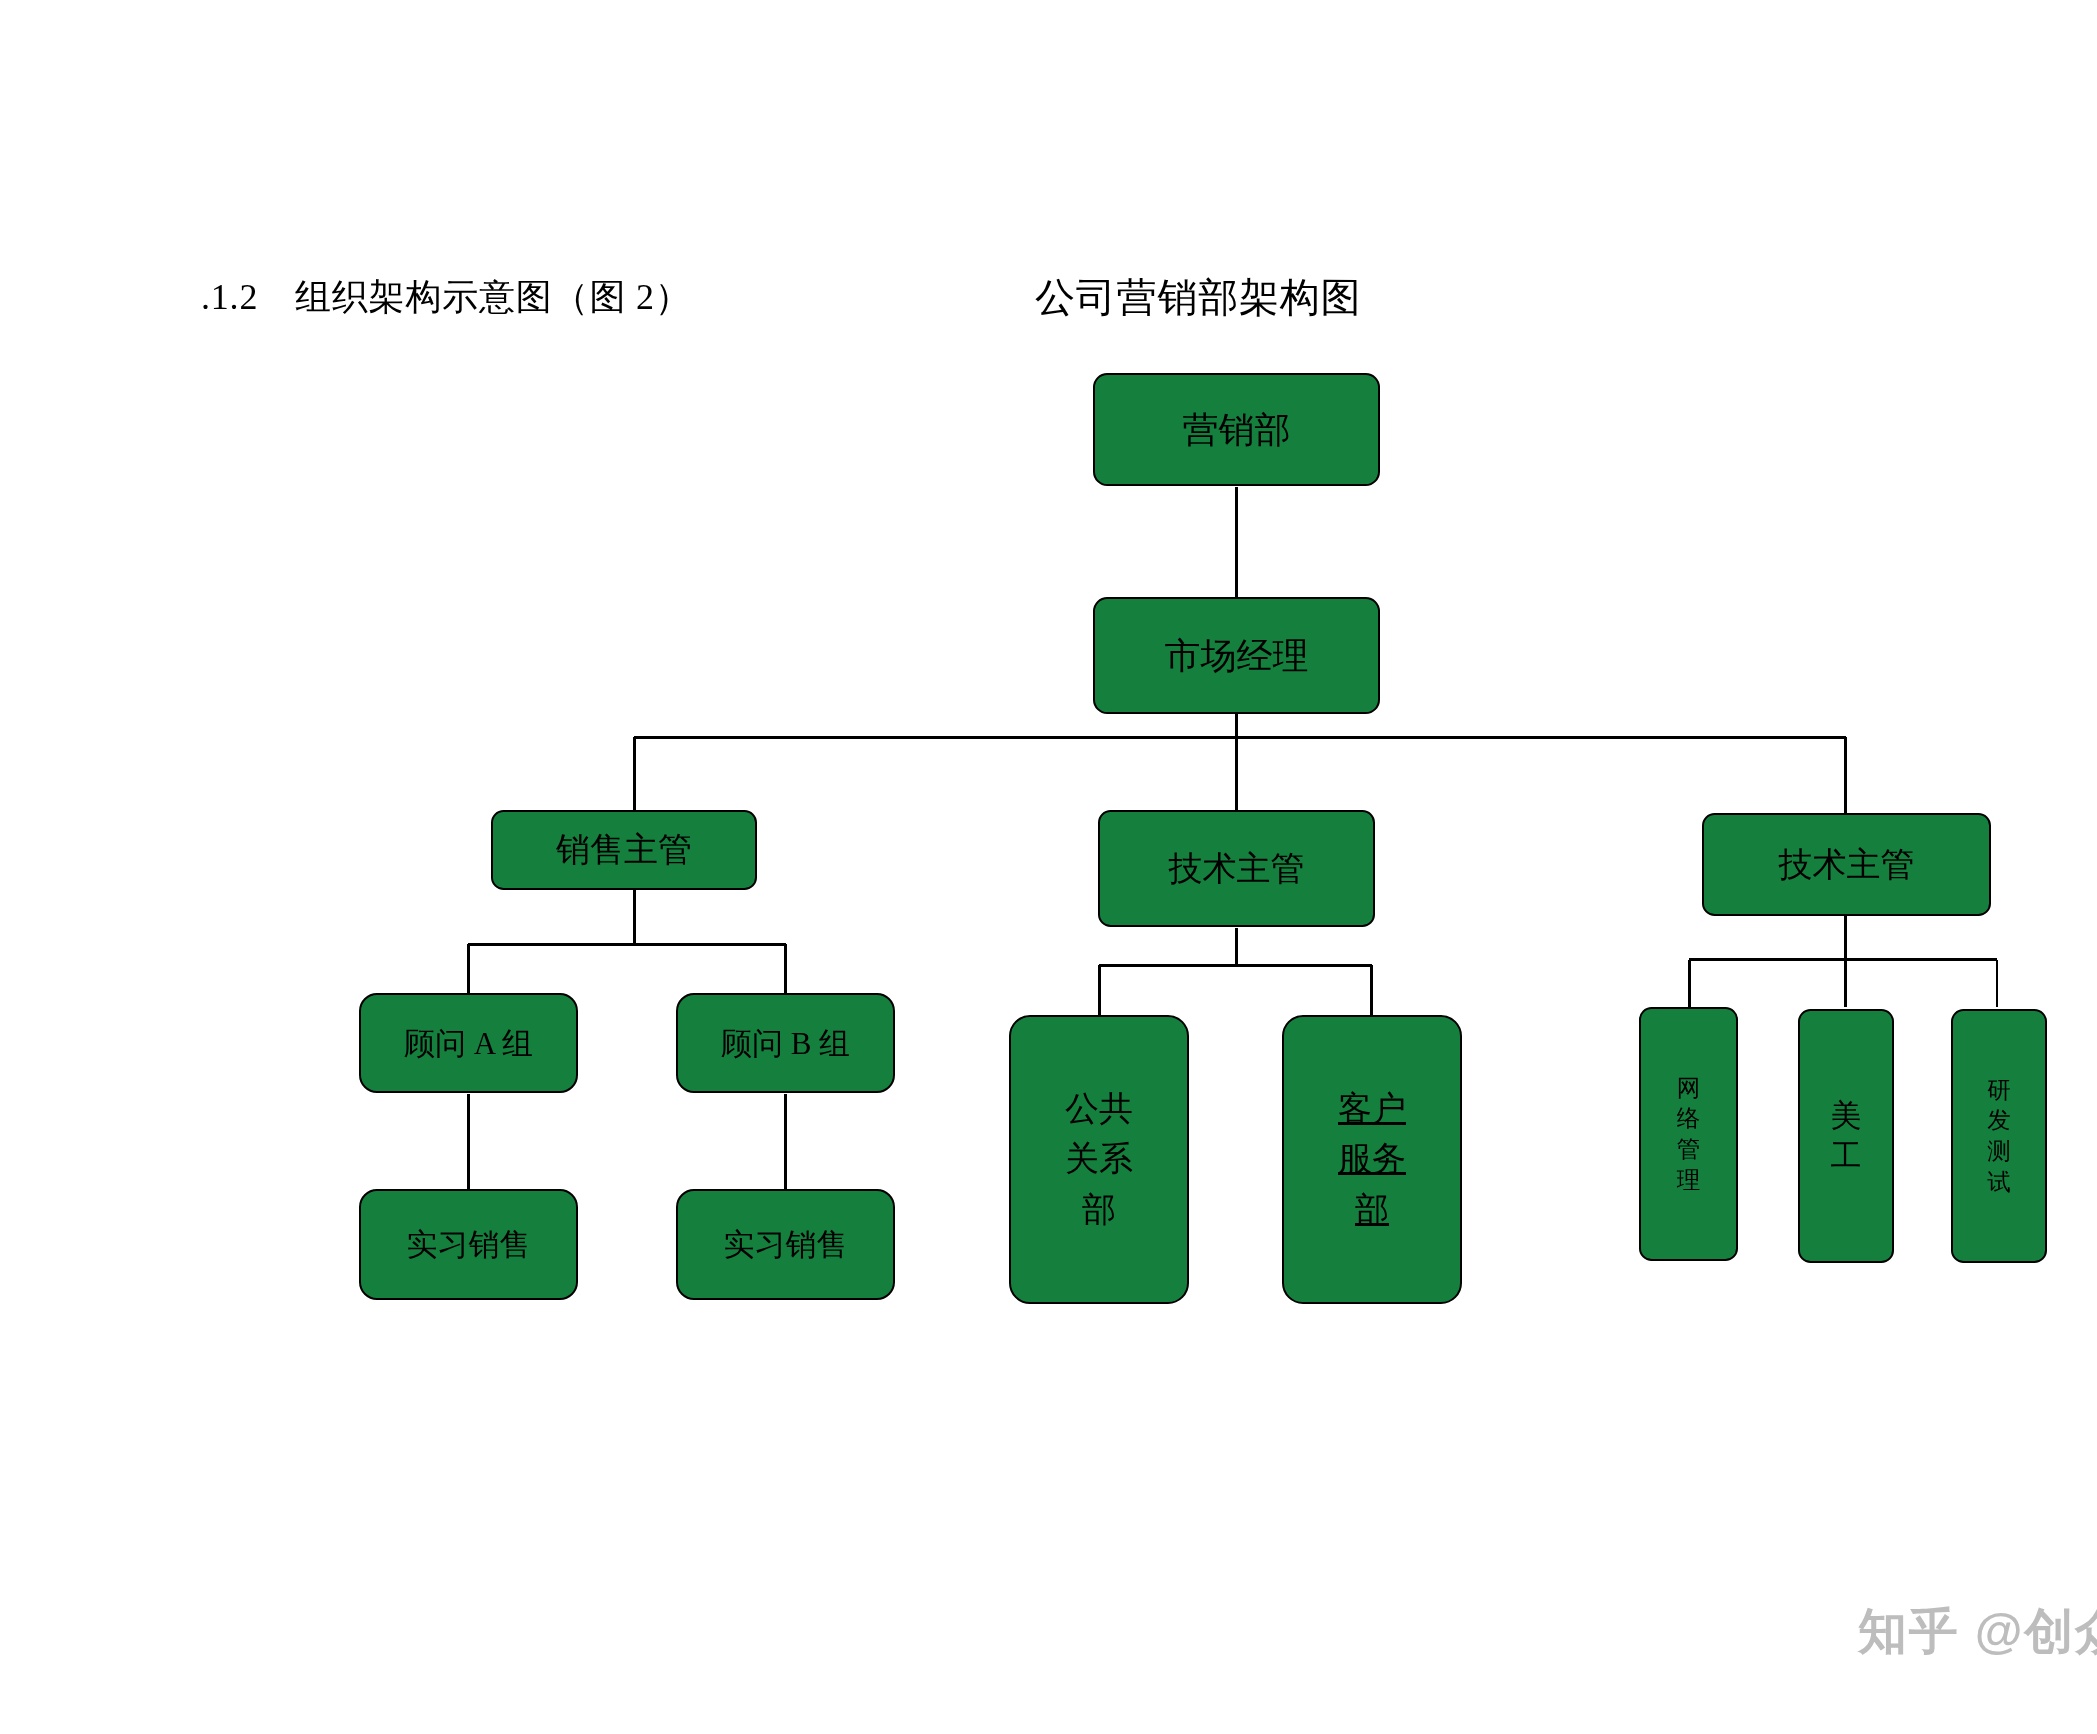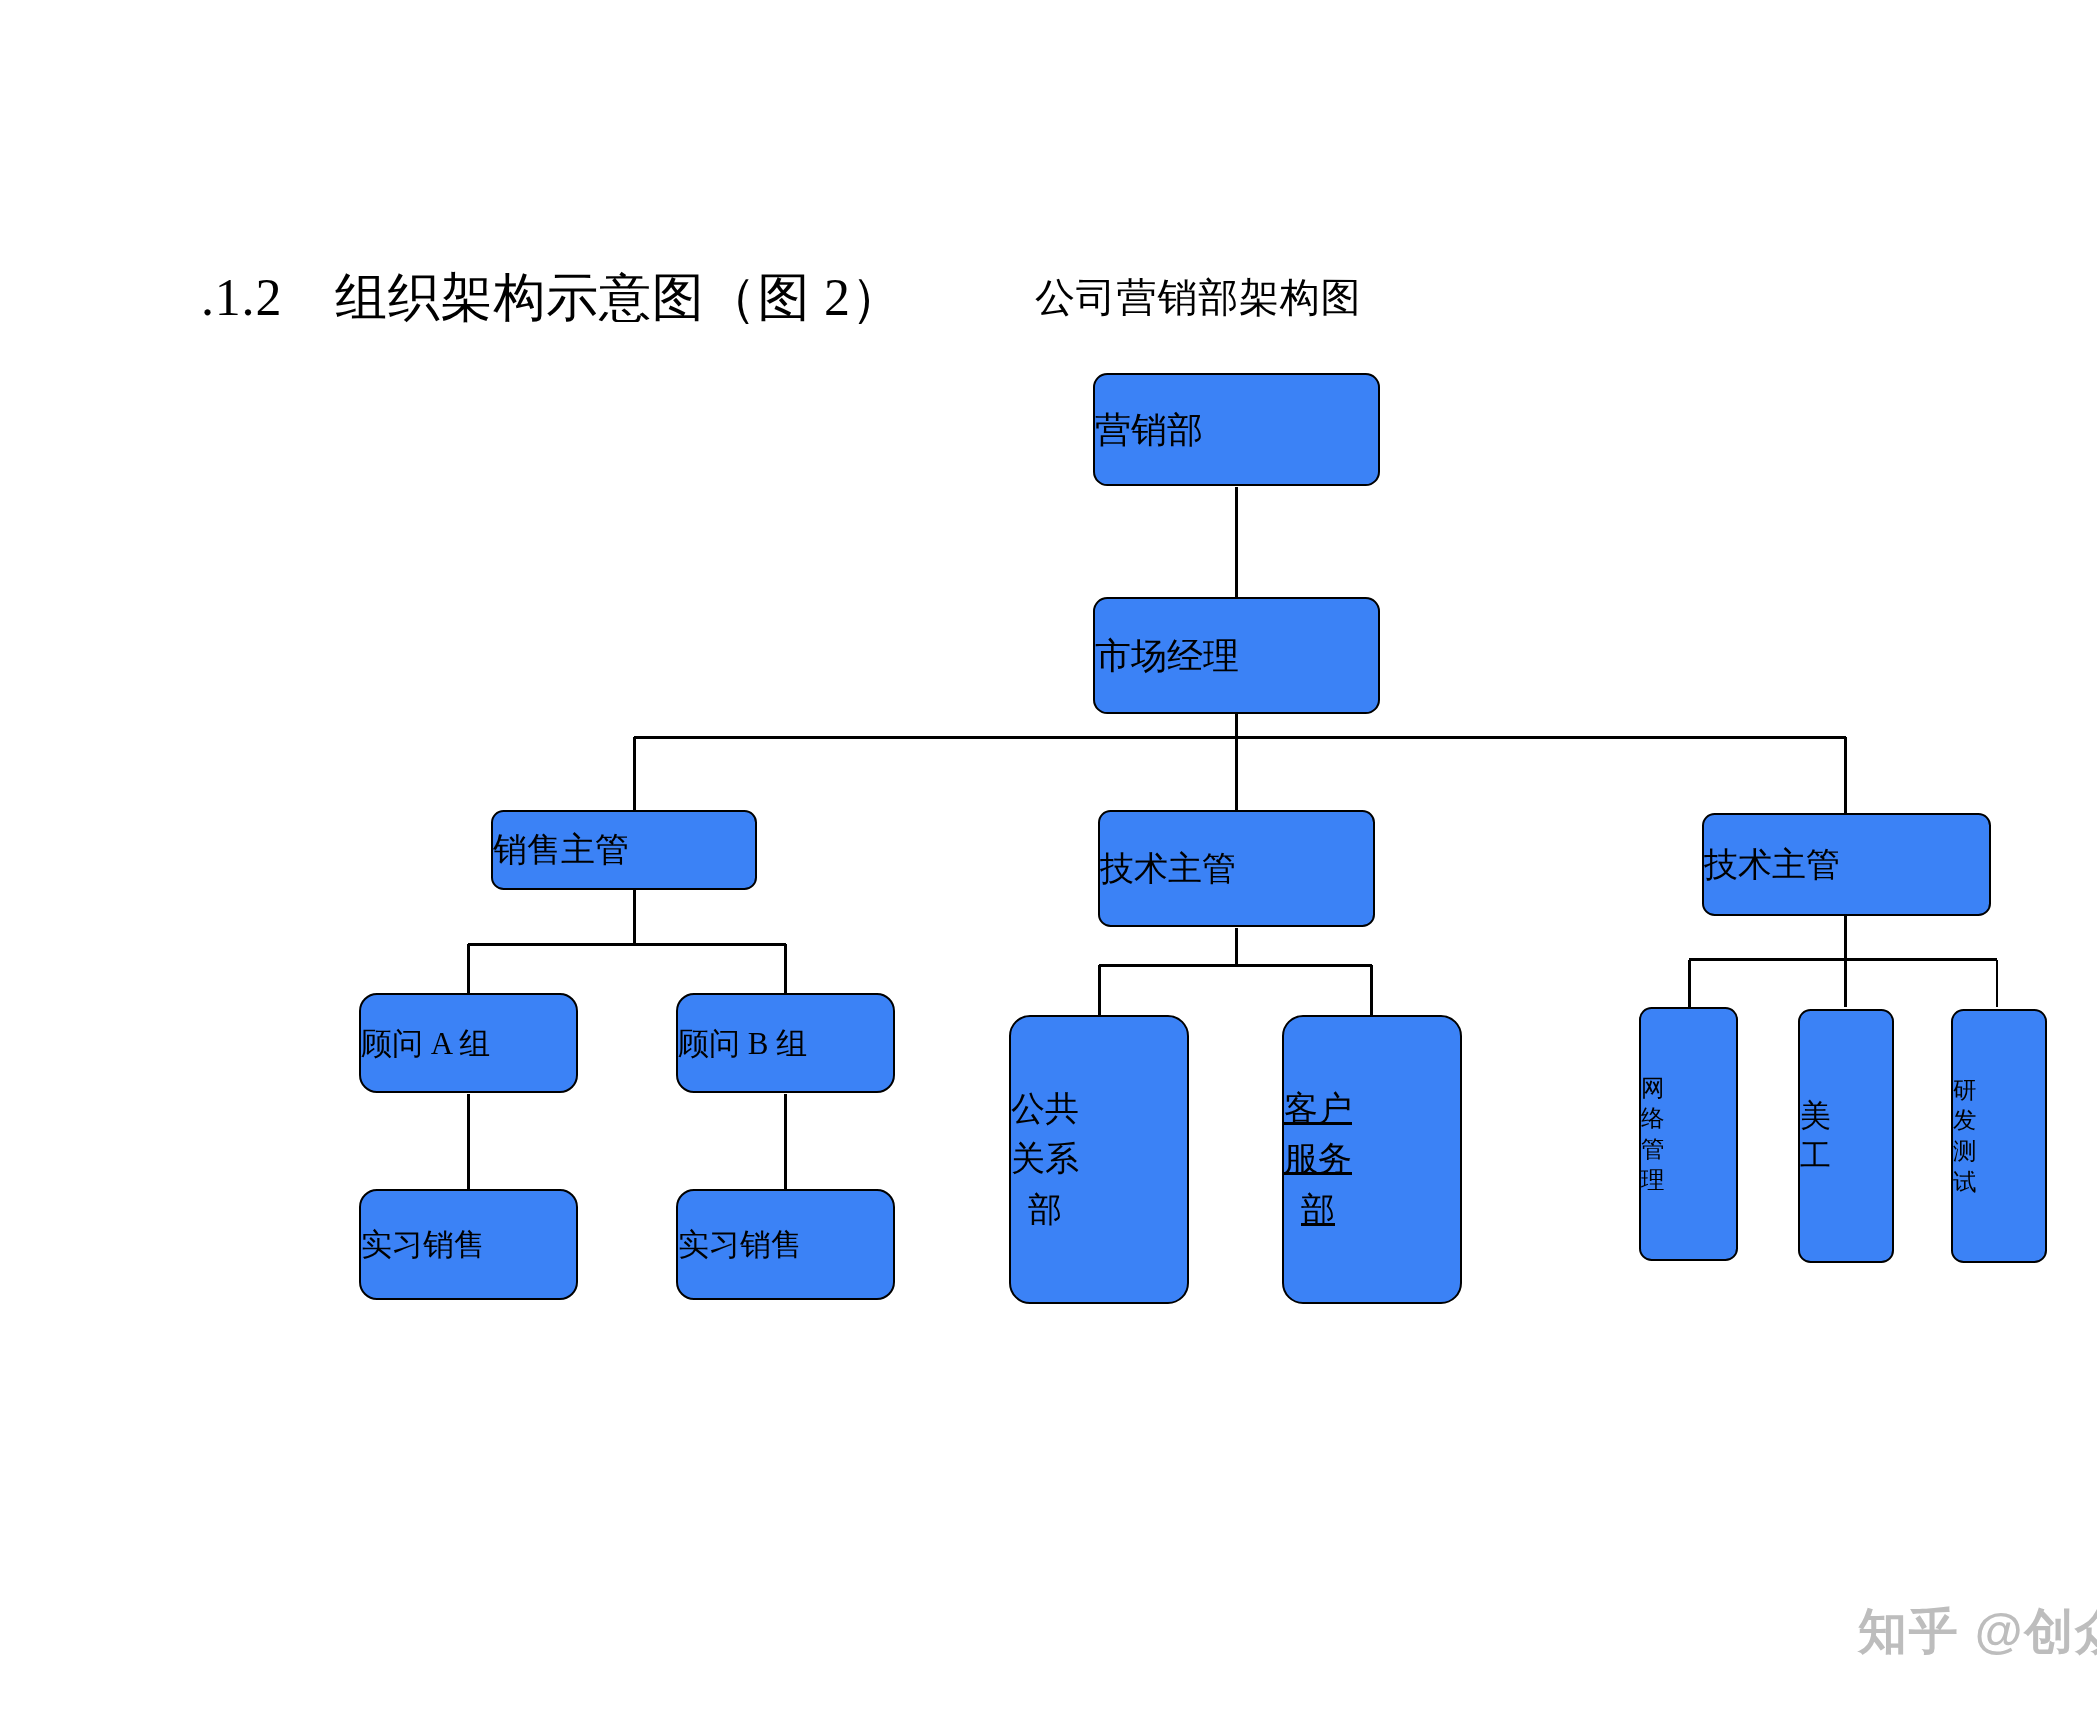--- a/index.html
+++ b/index.html
@@ -20,21 +20,21 @@
     position: absolute;
     left: 0;
     top: 268px;
     width: 2453px;
     height: 59px;
   }
   .title-left {
     position: absolute;
     left: 201px;
     top: 0;
-    font-size: 52px;
+    font-size: 36px;
     color: #000000;
     white-space: pre;
     line-height: 59px;
     letter-spacing: 0.8px;
   }
   .title-right {
     position: absolute;
     left: 1035px;
     top: 0;
     font-size: 40px;
@@ -59,23 +59,24 @@
     width: 2453px;
     height: 1735px;
     pointer-events: none;
   }
 
   
   .node {
     position: absolute;
     box-sizing: border-box;
     border: 2.1px solid #000000;
-    background: #3b82f6;
+    background: #15803d;
     display: flex;
     align-items: center;
+    justify-content: center;
     text-align: center;
     color: #000000;
     font-family: "Liberation Serif", "DejaVu Serif", serif;
   }
   .node .label {
     display: block;
     white-space: pre-line;
     line-height: 1.0;
   }
 

